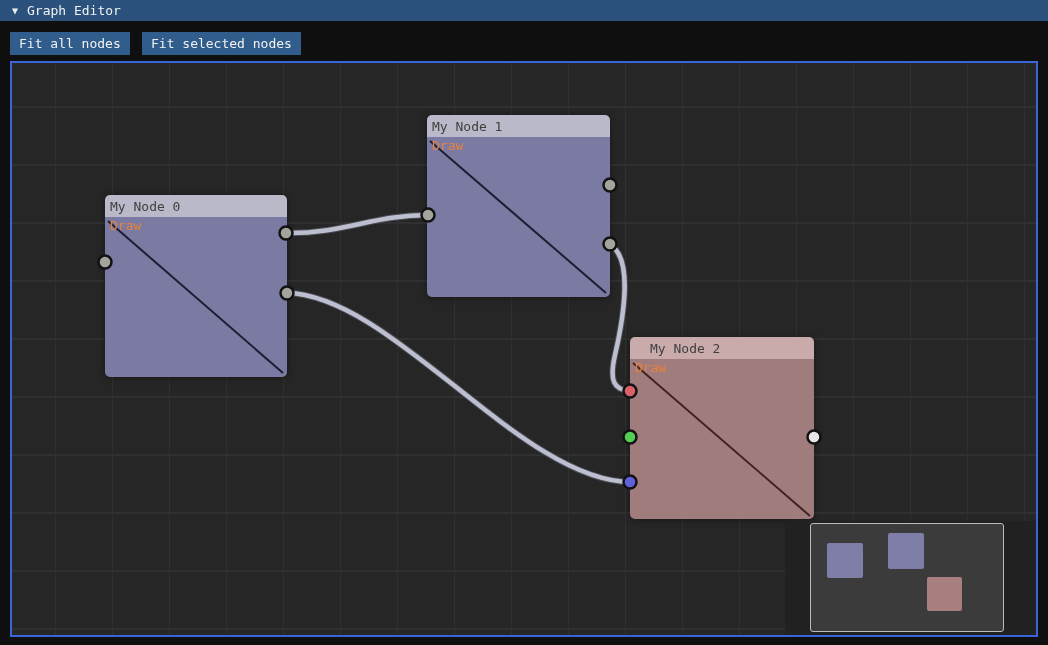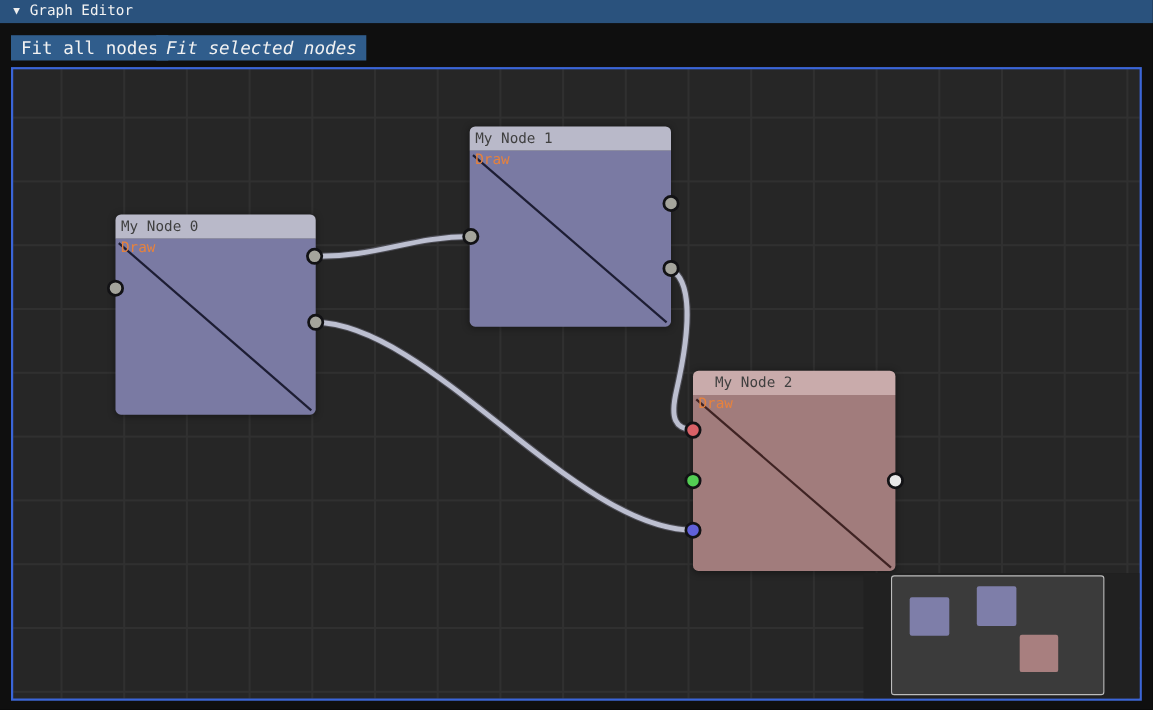--- a/index.html
+++ b/index.html
@@ -5,23 +5,23 @@
   html,body{margin:0;padding:0;background:#000;width:1048px;height:645px;overflow:hidden;
     font-family:"DejaVu Sans Mono","Liberation Mono",monospace;-webkit-font-smoothing:none;}
   #window{position:absolute;left:0;top:0;width:1048px;height:645px;background:#0f0f0f;}
   
   #titlebar{position:absolute;left:0;top:0;width:1048px;height:21px;background:#2a527d;
     color:#f2f2f2;font-size:13px;line-height:21px;}
   #collapse{position:absolute;left:8px;top:0;width:14px;text-align:center;font-size:10px;color:#eee;}
   #titletext{position:absolute;left:27px;top:0;}
   
   .btn{position:absolute;top:32px;height:23px;background:#305d8c;color:#f2f2f2;border:none;
-    font-family:inherit;font-size:16px;line-height:23px;padding:0 9px;cursor:pointer;}
+    font-family:inherit;font-size:13px;line-height:23px;padding:0 9px;cursor:pointer;}
   #btn-fit-all{left:10px;}
-  #btn-fit-sel{left:142px;font-style:italic;}
+  #btn-fit-sel{left:142px;}
   
   #canvas{position:absolute;left:10px;top:61px;width:1024px;height:572px;border:2px solid #3a65d8;
     background-color:#262626;
     background-image:linear-gradient(to right,#303030 1.5px,transparent 1.5px),
                      linear-gradient(to bottom,#303030 1.5px,transparent 1.5px);
     background-size:57px 58px;background-position:43px 43px;overflow:hidden;}
   #links-layer,#pins-layer{position:absolute;left:0;top:0;width:1024px;height:572px;}
   #links-layer{z-index:1;}
   .nodes{position:absolute;left:0;top:0;z-index:2;width:0;height:0;}
   #pins-layer{z-index:3;pointer-events:none;}

